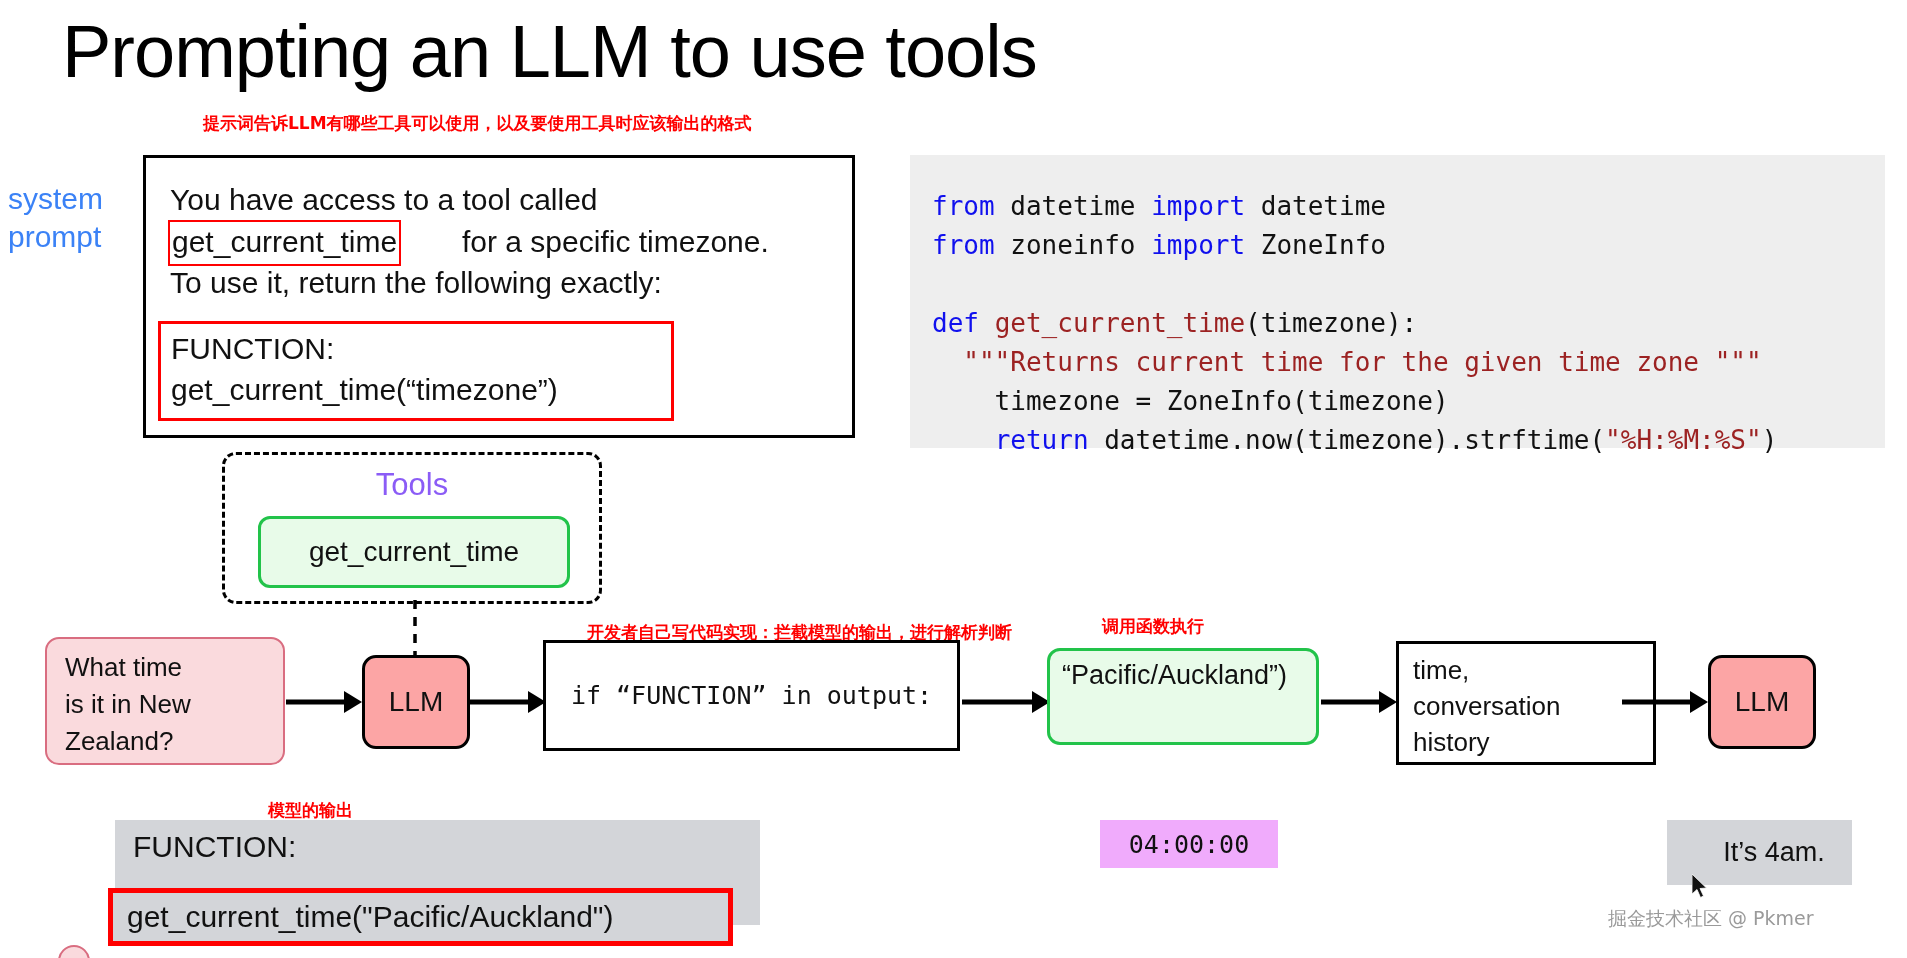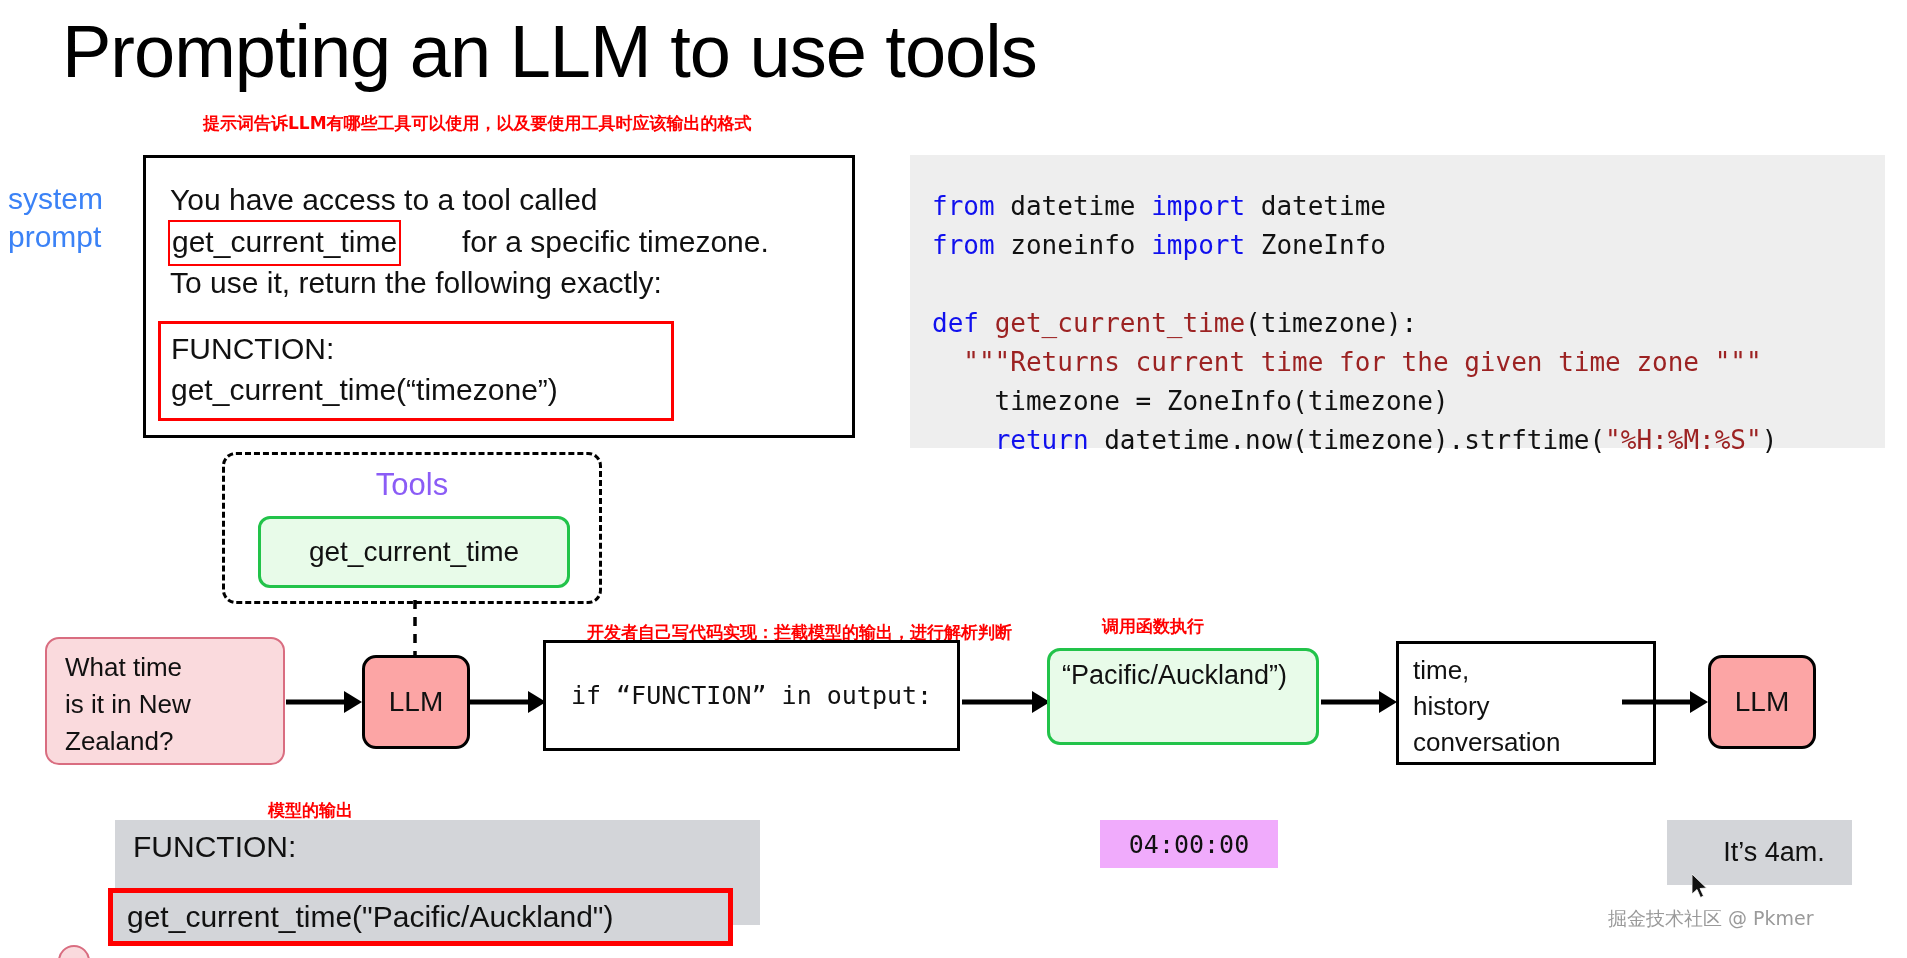--- a/index.html
+++ b/index.html
@@ -392,22 +392,22 @@
     <div>“Pacific/Auckland”)</div>
   </div>
 
   <svg class="abs arrow" style="left:1321px; top:685px; width:78px; height:34px;">
     <line x1="0" y1="17" x2="58" y2="17" stroke="#000" stroke-width="5"></line>
     <polygon points="58,6 76,17 58,28" fill="#000"></polygon>
   </svg>
 
   <div class="abs" id="history-box">
     <div>time,</div>
+    <div>conversation</div>
     <div>history</div>
-    <div>conversation</div>
   </div>
 
   <svg class="abs arrow" style="left:1622px; top:685px; width:88px; height:34px;">
     <line x1="0" y1="17" x2="68" y2="17" stroke="#000" stroke-width="5"></line>
     <polygon points="68,6 86,17 68,28" fill="#000"></polygon>
   </svg>
 
   <div class="abs llm-box" id="llm-box-2">LLM</div>
 
   <div class="abs cn-note" style="left:268px; top:800px;">模型的输出</div>

